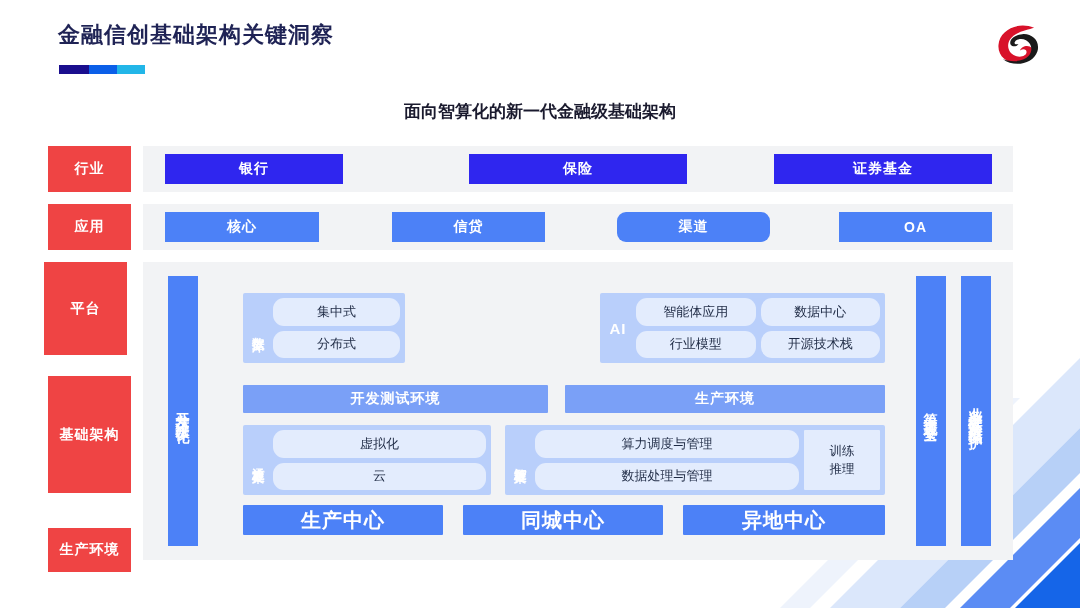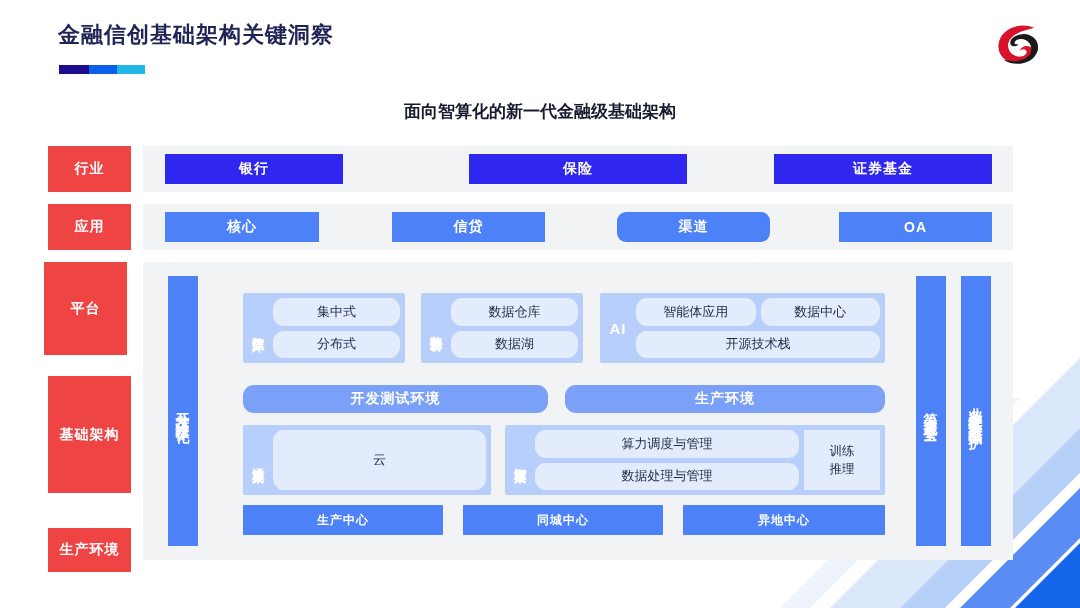--- a/index.html
+++ b/index.html
@@ -106,31 +106,31 @@
   .grp-ai   { left: 600px; top: 293px; width: 285px; height: 70px; }
   .grp-ai .group-label { color: #ffffff; font-size: 15px; writing-mode: horizontal-tb; width: 26px; flex: 0 0 26px; }
 
   .grp-gen  { left: 243px; top: 425px; width: 248px; height: 70px; }
   .grp-int  { left: 505px; top: 425px; width: 380px; height: 70px; }
 
   
   .envbar {
     position: absolute; background: #7aa0f7; color: #fff;
     display: flex; align-items: center; justify-content: center;
-    font-size: 14px; font-weight: bold; height: 28px; border-radius: 11px;
+    font-size: 14px; font-weight: bold; height: 28px; border-radius: 1px;
     letter-spacing: 1px;
   }
   .env-dev  { left: 243px; top: 385px; width: 305px; }
   .env-prod { left: 565px; top: 385px; width: 320px; }
 
   
   .dcbar {
     position: absolute; background: #4c81f7; color: #fff;
     display: flex; align-items: center; justify-content: center;
-    font-size: 12px; font-weight: bold; height: 30px; border-radius: 1px;
+    font-size: 20px; font-weight: bold; height: 30px; border-radius: 1px;
     letter-spacing: 1px; top: 505px;
   }
   .dc-1 { left: 243px; width: 200px; }
   .dc-2 { left: 463px; width: 200px; }
   .dc-3 { left: 683px; width: 202px; }
 
   
   .ti-cell {
     width: 76px; flex: 0 0 76px; background: #e3ecfd; color: #1e2a44;
     display: flex; flex-direction: column; align-items: center; justify-content: center;
@@ -202,51 +202,44 @@
     <div class="group-body">
       <div class="group-row">
         <div class="cell">集中式</div>
       </div>
       <div class="group-row">
         <div class="cell">分布式</div>
       </div>
     </div>
   </div>
 
-  <div class="group grp-da">
-    <div class="group-label">数据分析</div>
-    <div class="group-body">
-      <div class="group-row">
-        <div class="cell">数据仓库</div>
-      </div>
-      <div class="group-row">
-        <div class="cell">数据湖</div>
-      </div>
-    </div>
-  </div>
 
   <div class="group grp-ai">
     <div class="group-label">AI</div>
     <div class="group-body">
       <div class="group-row">
         <div class="cell">智能体应用</div>
         <div class="cell">数据中心</div>
       </div>
       <div class="group-row">
+        <div class="cell">行业模型</div>
         <div class="cell">开源技术栈</div>
       </div>
     </div>
   </div>
 
   <div class="envbar env-dev">开发测试环境</div>
   <div class="envbar env-prod">生产环境</div>
 
   <div class="group grp-gen">
     <div class="group-label">通算框架</div>
     <div class="group-body">
+      <div class="group-row">
+        <div class="cell">虚拟化</div>
+      </div>
       <div class="group-row">
         <div class="cell">云</div>
       </div>
     </div>
   </div>
 
   <div class="group grp-int">
     <div class="group-label">智算框架</div>
     <div class="group-body">
       <div class="group-row">

